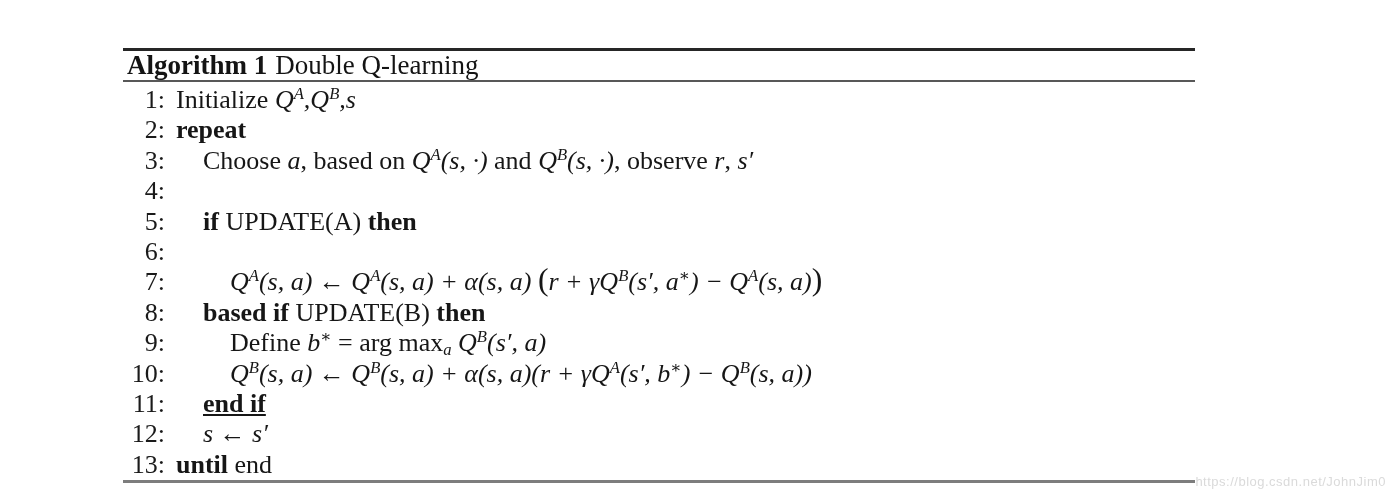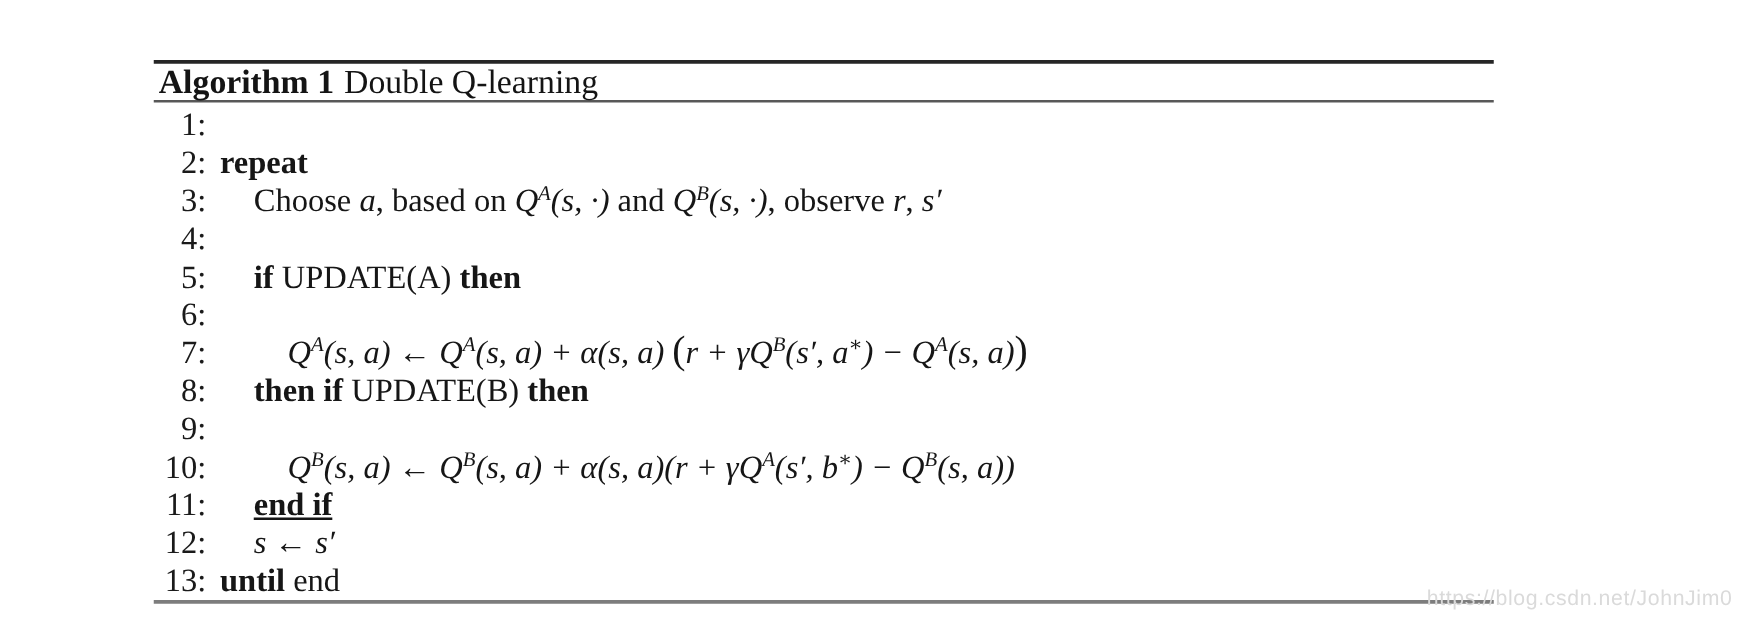--- a/index.html
+++ b/index.html
@@ -81,38 +81,39 @@
   }
   .rule-bottom {
     height: 3px;
     background: #7d7d7d;
   }
   .watermark {
     position: absolute;
     right: 14px;
     bottom: 9px;
     font-family: "Liberation Sans", "DejaVu Sans", sans-serif;
-    font-size: 17px;
+    font-size: 13px;
     color: #dadada;
     letter-spacing: 0.5px;
   }
 </style>
 </head>
 <body>
 
 <div class="page">
   <div class="algo">
     <div class="rule-top"></div>
     <div class="algo-header">
       <span class="label">Algorithm 1</span><span class="title">Double Q-learning</span>
     </div>
     <div class="rule-mid"></div>
     <div class="algo-body" id="algo-body">
         <div class="algo-line">
           <span class="num">1:</span>
+          <span class="content" style="margin-left: 11px;"><span class="seg-r">Initialize </span><span class="seg-m">Q</span><span class="seg-sup">A</span><span class="seg-m">,</span><span class="seg-m">Q</span><span class="seg-sup">B</span><span class="seg-m">,s</span></span>
         </div>
         <div class="algo-line">
           <span class="num">2:</span>
           <span class="content" style="margin-left: 11px;"><span class="seg-b">repeat</span></span>
         </div>
         <div class="algo-line">
           <span class="num">3:</span>
           <span class="content" style="margin-left: 38px;"><span class="seg-r">Choose </span><span class="seg-m">a</span><span class="seg-r">, based on </span><span class="seg-m">Q</span><span class="seg-sup">A</span><span class="seg-m">(s, ·)</span><span class="seg-r"> and </span><span class="seg-m">Q</span><span class="seg-sup">B</span><span class="seg-m">(s, ·)</span><span class="seg-r">, observe </span><span class="seg-m">r</span><span class="seg-r">, </span><span class="seg-m">s′</span></span>
         </div>
         <div class="algo-line">
@@ -124,24 +125,25 @@
         </div>
         <div class="algo-line">
           <span class="num">6:</span>
         </div>
         <div class="algo-line">
           <span class="num">7:</span>
           <span class="content" style="margin-left: 65px;"><span class="seg-m">Q</span><span class="seg-sup">A</span><span class="seg-m">(s, a) ← Q</span><span class="seg-sup">A</span><span class="seg-m">(s, a) + α(s, a) </span><span class="seg-big">(</span><span class="seg-m">r + γQ</span><span class="seg-sup">B</span><span class="seg-m">(s′, a</span><span class="seg-sup">∗</span><span class="seg-m">) − Q</span><span class="seg-sup">A</span><span class="seg-m">(s, a)</span><span class="seg-big">)</span></span>
         </div>
         <div class="algo-line">
           <span class="num">8:</span>
-          <span class="content" style="margin-left: 38px;"><span class="seg-b">then if</span><span class="seg-r"> UPDATE(B) </span><span class="seg-b">then</span></span>
+          <span class="content" style="margin-left: 38px;"><span class="seg-b">based if</span><span class="seg-r"> UPDATE(B) </span><span class="seg-b">then</span></span>
         </div>
         <div class="algo-line">
           <span class="num">9:</span>
+          <span class="content" style="margin-left: 65px;"><span class="seg-r">Define </span><span class="seg-m">b</span><span class="seg-sup">∗</span><span class="seg-r"> = arg max</span><span class="seg-sub">a</span><span class="seg-m"> Q</span><span class="seg-sup">B</span><span class="seg-m">(s′, a)</span></span>
         </div>
         <div class="algo-line">
           <span class="num">10:</span>
           <span class="content" style="margin-left: 65px;"><span class="seg-m">Q</span><span class="seg-sup">B</span><span class="seg-m">(s, a) ← Q</span><span class="seg-sup">B</span><span class="seg-m">(s, a) + α(s, a)(r + γQ</span><span class="seg-sup">A</span><span class="seg-m">(s′, b</span><span class="seg-sup">∗</span><span class="seg-m">) − Q</span><span class="seg-sup">B</span><span class="seg-m">(s, a))</span></span>
         </div>
         <div class="algo-line">
           <span class="num">11:</span>
           <span class="content" style="margin-left: 38px; text-decoration: underline;"><span class="seg-b">end if</span></span>
         </div>
         <div class="algo-line">

